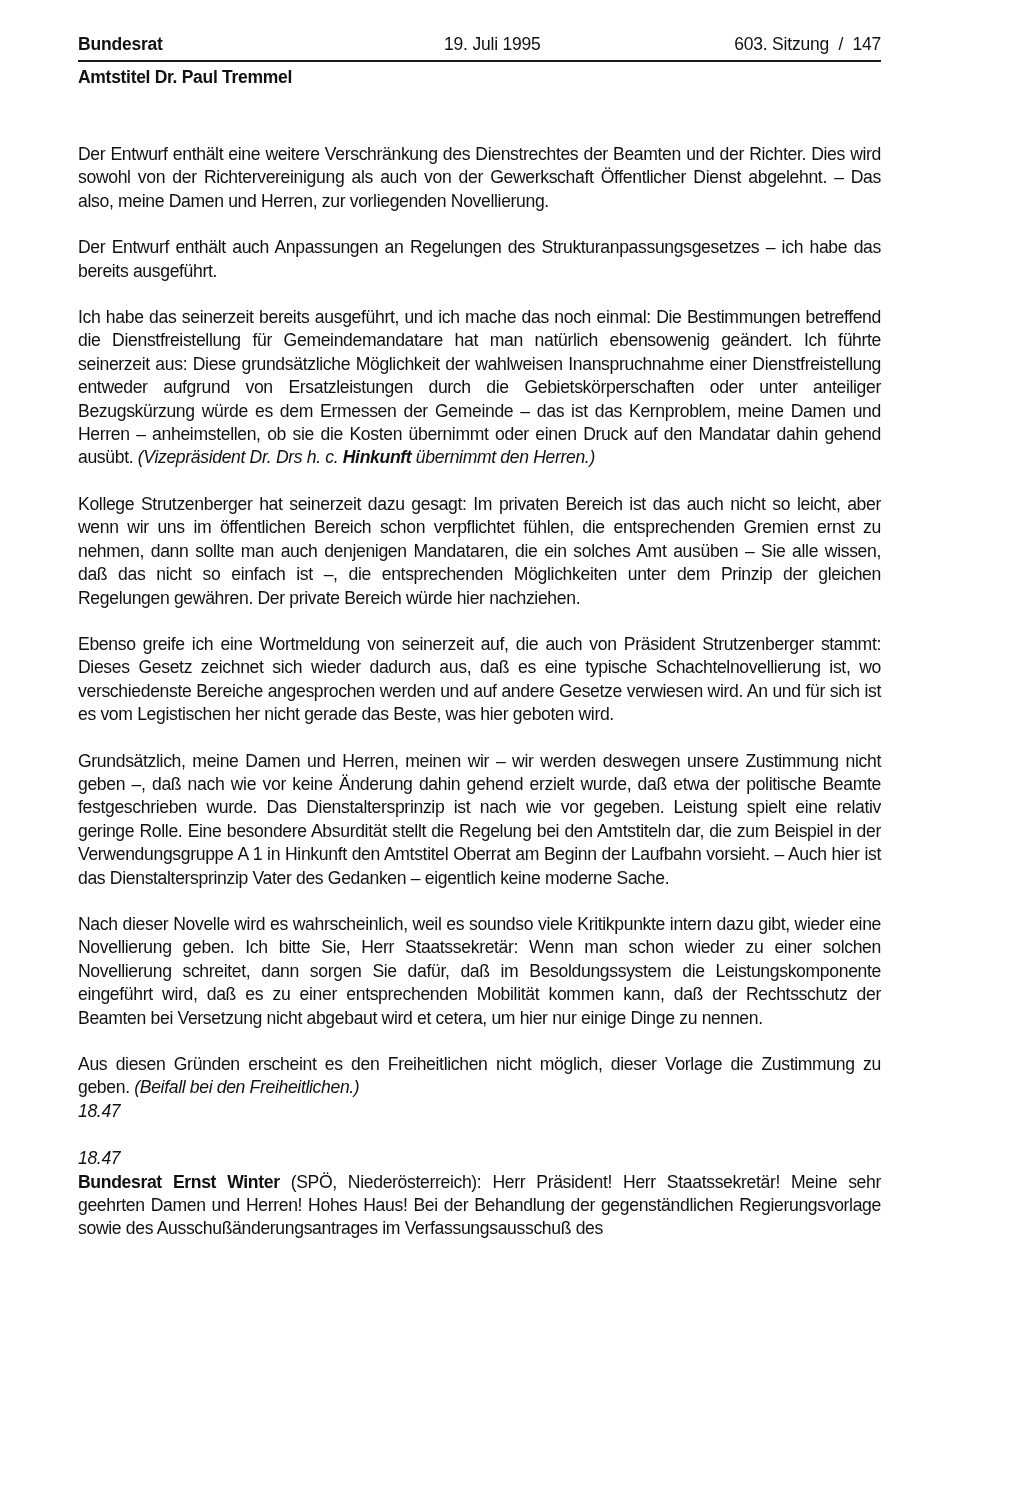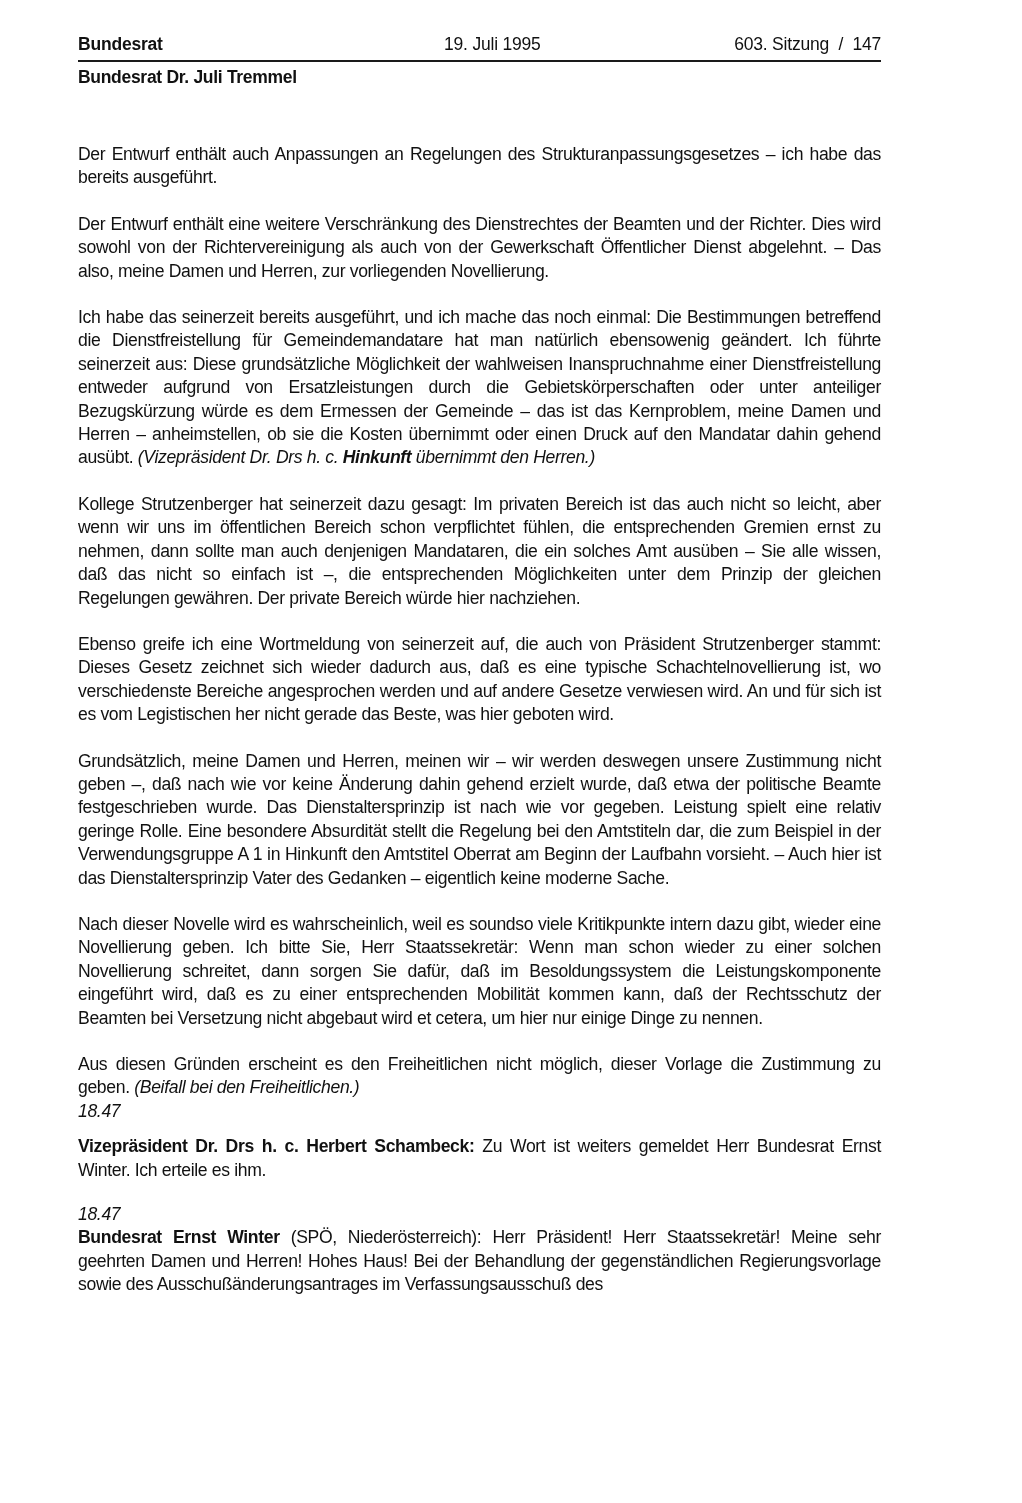--- a/index.html
+++ b/index.html
@@ -41,39 +41,36 @@
 
 <div class="page">
 
   <div class="header">
     <span class="left">Bundesrat</span>
     <span class="center">19. Juli 1995</span>
     <span class="right" style="white-space:pre;margin-left:31px;">603. Sitzung  /  147</span>
   </div>
   <div class="rule"></div>
 
-  <div class="speaker-head">Bundesrat Dr. Juli Tremmel</div>
+  <div class="speaker-head">Amtstitel Dr. Paul Tremmel</div>
 
   <div class="body-text">
+    <p class="para lastline-left">Der Entwurf enthält eine weitere Verschränkung des Dienstrechtes der Beamten und der Richter. Dies wird sowohl von der Richtervereinigung als auch von der Gewerkschaft Öffentlicher Dienst abgelehnt. – Das also, meine Damen und Herren, zur vorliegenden Novellierung.</p>
     <p class="para lastline-left">Der Entwurf enthält auch Anpassungen an Regelungen des Strukturanpassungsgesetzes – ich habe das bereits ausgeführt.</p>
-    <p class="para lastline-left">Der Entwurf enthält eine weitere Verschränkung des Dienstrechtes der Beamten und der Richter. Dies wird sowohl von der Richtervereinigung als auch von der Gewerkschaft Öffentlicher Dienst abgelehnt. – Das also, meine Damen und Herren, zur vorliegenden Novellierung.</p>
     <p class="para lastline-left">
       <span>Ich habe das seinerzeit bereits ausgeführt, und ich mache das noch einmal: Die Bestimmungen betreffend die Dienstfreistellung für Gemeindemandatare hat man natürlich ebensowenig geändert. Ich führte seinerzeit aus: Diese grundsätzliche Möglichkeit der wahlweisen Inanspruchnahme einer Dienstfreistellung entweder aufgrund von Ersatzleistungen durch die Gebietskörperschaften oder unter anteiliger Bezugskürzung würde es dem Ermessen der Gemeinde – das ist das Kernproblem, meine Damen und Herren – anheimstellen, ob sie die Kosten übernimmt oder einen Druck auf den Mandatar dahin gehend ausübt.</span>
       <em><span>(Vizepräsident Dr. Drs h. c. </span><span class="b">Hinkunft</span><span> übernimmt den Herren.)</span></em>
     </p>
     <p class="para lastline-left">Kollege Strutzenberger hat seinerzeit dazu gesagt: Im privaten Bereich ist das auch nicht so leicht, aber wenn wir uns im öffentlichen Bereich schon verpflichtet fühlen, die entsprechenden Gremien ernst zu nehmen, dann sollte man auch denjenigen Mandataren, die ein solches Amt ausüben – Sie alle wissen, daß das nicht so einfach ist –, die entsprechenden Möglichkeiten unter dem Prinzip der gleichen Regelungen gewähren. Der private Bereich würde hier nachziehen.</p>
     <p class="para lastline-left">Ebenso greife ich eine Wortmeldung von seinerzeit auf, die auch von Präsident Strutzenberger stammt: Dieses Gesetz zeichnet sich wieder dadurch aus, daß es eine typische Schachtelnovellierung ist, wo verschiedenste Bereiche angesprochen werden und auf andere Gesetze verwiesen wird. An und für sich ist es vom Legistischen her nicht gerade das Beste, was hier geboten wird.</p>
     <p class="para lastline-left">Grundsätzlich, meine Damen und Herren, meinen wir – wir werden deswegen unsere Zustimmung nicht geben –, daß nach wie vor keine Änderung dahin gehend erzielt wurde, daß etwa der politische Beamte festgeschrieben wurde. Das Dienstaltersprinzip ist nach wie vor gegeben. Leistung spielt eine relativ geringe Rolle. Eine besondere Absurdität stellt die Regelung bei den Amtstiteln dar, die zum Beispiel in der Verwendungsgruppe A 1 in Hinkunft den Amtstitel Oberrat am Beginn der Laufbahn vorsieht. – Auch hier ist das Dienstaltersprinzip Vater des Gedanken – eigentlich keine moderne Sache.</p>
     <p class="para lastline-left">Nach dieser Novelle wird es wahrscheinlich, weil es soundso viele Kritikpunkte intern dazu gibt, wieder eine Novellierung geben. Ich bitte Sie, Herr Staatssekretär: Wenn man schon wieder zu einer solchen Novellierung schreitet, dann sorgen Sie dafür, daß im Besoldungssystem die Leistungskomponente eingeführt wird, daß es zu einer entsprechenden Mobilität kommen kann, daß der Rechtsschutz der Beamten bei Versetzung nicht abgebaut wird et cetera, um hier nur einige Dinge zu nennen.</p>
-    <p class="para lastline-left" style="margin-bottom:12px;">
+    <p class="para lastline-left" style="margin-bottom:24px;">
       <span>Aus diesen Gründen erscheint es den Freiheitlichen nicht möglich, dieser Vorlage die Zustimmung zu geben.</span>
       <em>(Beifall bei den Freiheitlichen.)</em>
       <span class="time">18.47</span>
-    </p>
-    <p class="para lastline-left" style="margin-bottom:21px;">
-      <span class="b">Vizepräsident Dr. Drs h. c. Herbert Schambeck:</span><span> Zu Wort ist weiters gemeldet Herr Bundesrat Ernst Winter. Ich erteile es ihm.</span>
     </p>
     <p class="para tight">
       <span class="time">18.47</span>
       <span class="b">Bundesrat Ernst Winter</span><span> (SPÖ, Niederösterreich): Herr Präsident! Herr Staatssekretär! Meine sehr geehrten Damen und Herren! Hohes Haus! Bei der Behandlung der gegenständlichen Regierungsvorlage sowie des Ausschußänderungsantrages im Verfassungsausschuß des</span>
     </p>
   </div>
 </div>
 
 </body></html>

